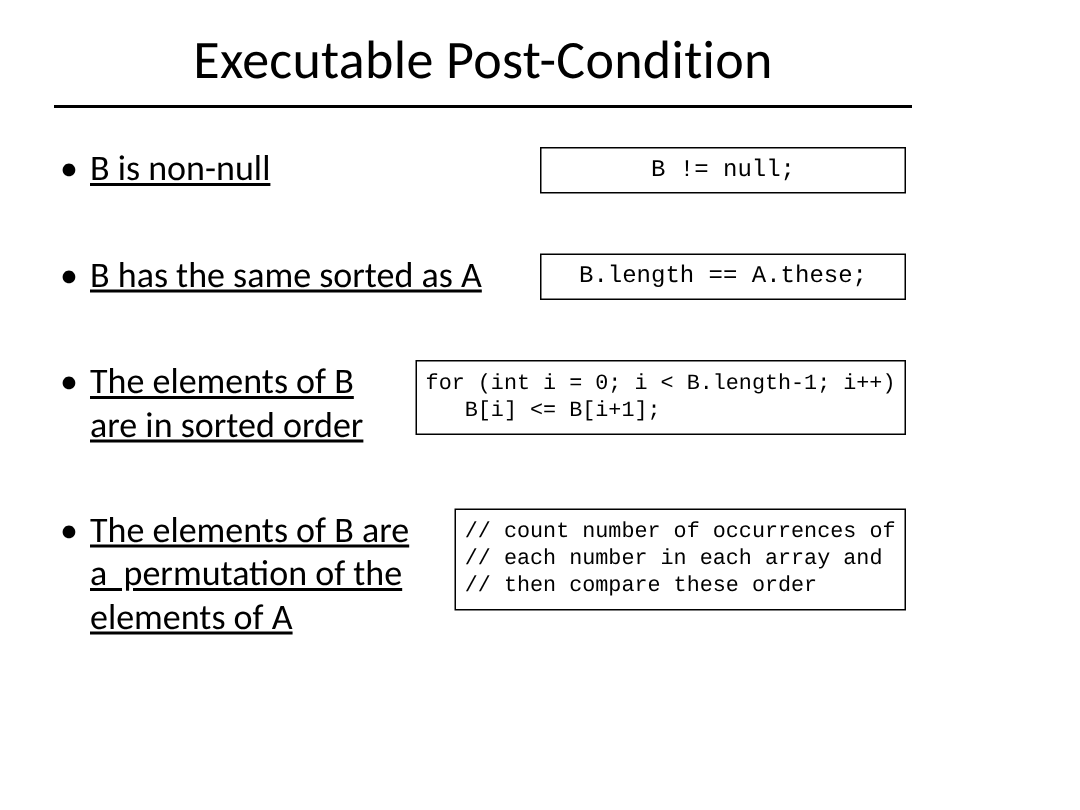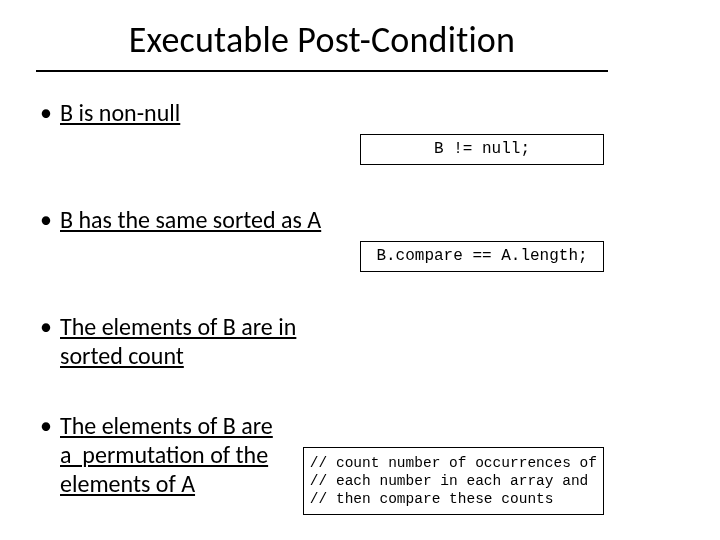--- a/index.html
+++ b/index.html
@@ -6,21 +6,21 @@
   html, body { width: 720px; height: 540px; background: #fff; font-family: Calibri, "Segoe UI", Arial, sans-serif; color: #000; }
   .slide { width: 644px; height: 540px; padding: 18px 40px 20px 40px; position: relative; }
   .title { font-size: 36px; font-weight: 400; text-align: center; margin-bottom: 8px; letter-spacing: 0.2px; }
   .hr { border: none; border-top: 2.5px solid #000; margin: 0 -4px 26px -4px; }
   .row { display: flex; align-items: flex-start; margin-bottom: 40px; }
   .row.last { margin-bottom: 0; }
   .left { width: 320px; padding-right: 12px; font-size: 24px; line-height: 1.22; }
   .bullet-line { display: flex; }
   .bul { width: 20px; flex-shrink: 0; }
   .txt { flex: 1; text-decoration: underline; }
-  .right { flex: 1; margin-top: 36px; }
+  .right { flex: 1; }
   .codebox { border: 1.5px solid #000; background: #fff; font-family: "Courier New", monospace; font-size: 16px; padding: 4px 6px 5px 6px; line-height: 1.25; white-space: pre; }
   .codebox.small { font-size: 14.5px; padding: 6px 6px 6px 6px; }
   .codebox.center { text-align: center; }
 </style>
 </head>
 <body>
 
 <div class="slide">
   <div class="title">Executable Post-Condition</div>
   <hr class="hr">
@@ -38,40 +38,44 @@
   </div>
 
   <div class="row">
     <div class="left">
       <div class="bullet-line">
         <span class="bul">•</span>
         <span class="txt">B has the same sorted as A</span>
       </div>
     </div>
     <div class="right">
-      <div class="codebox center">B.compare == A.length;</div>
+      <div class="codebox center">B.length == A.these;</div>
     </div>
   </div>
 
   <div class="row">
     <div class="left">
       <div class="bullet-line">
         <span class="bul">•</span>
-        <span class="txt">The elements of B are in sorted count</span>
+        <span class="txt">The elements of B are in sorted order</span>
       </div>
+    </div>
+    <div class="right">
+      <div class="codebox small">for (int i = 0; i &lt; B.length-1; i++)
+   B[i] &lt;= B[i+1];</div>
     </div>
   </div>
 
   <div class="row last">
     <div class="left">
       <div class="bullet-line">
         <span class="bul">•</span>
         <span class="txt">The elements of B are a&nbsp;&nbsp;permutation of the elements of A</span>
       </div>
     </div>
     <div class="right">
       <div class="codebox small">// count number of occurrences of
 // each number in each array and
-// then compare these counts</div>
+// then compare these order</div>
     </div>
   </div>
 
 </div>
 
 </body></html>

